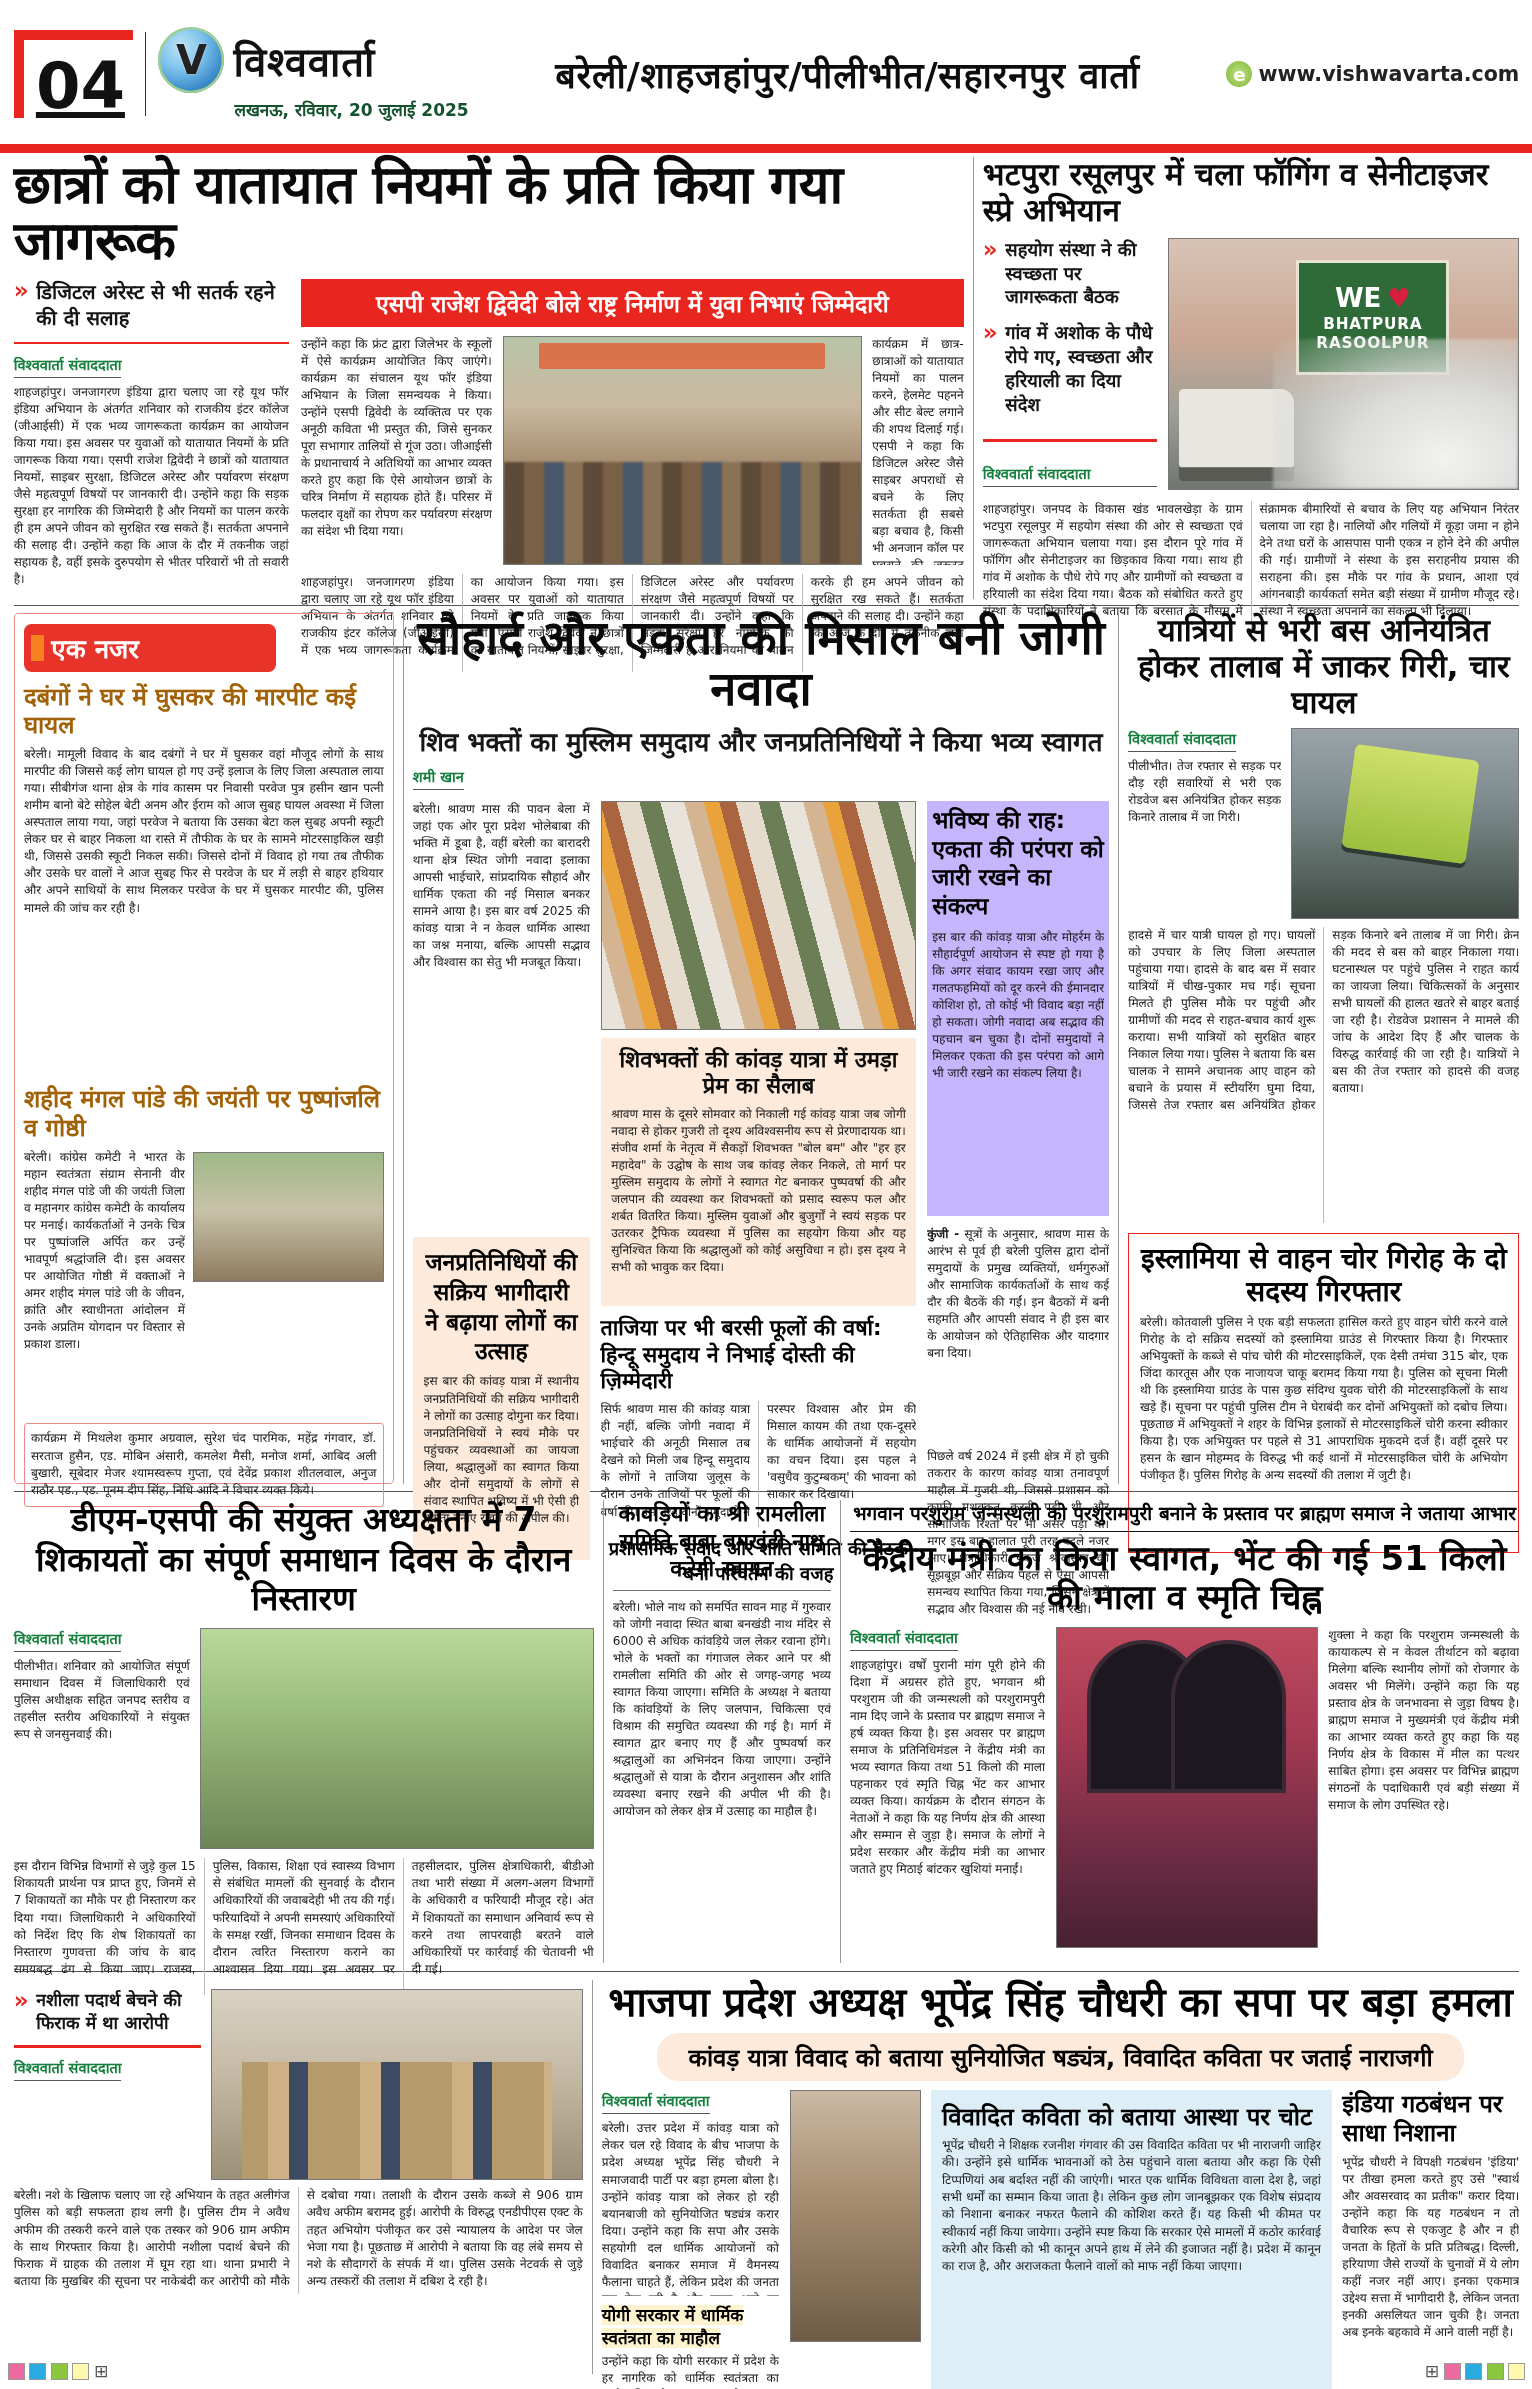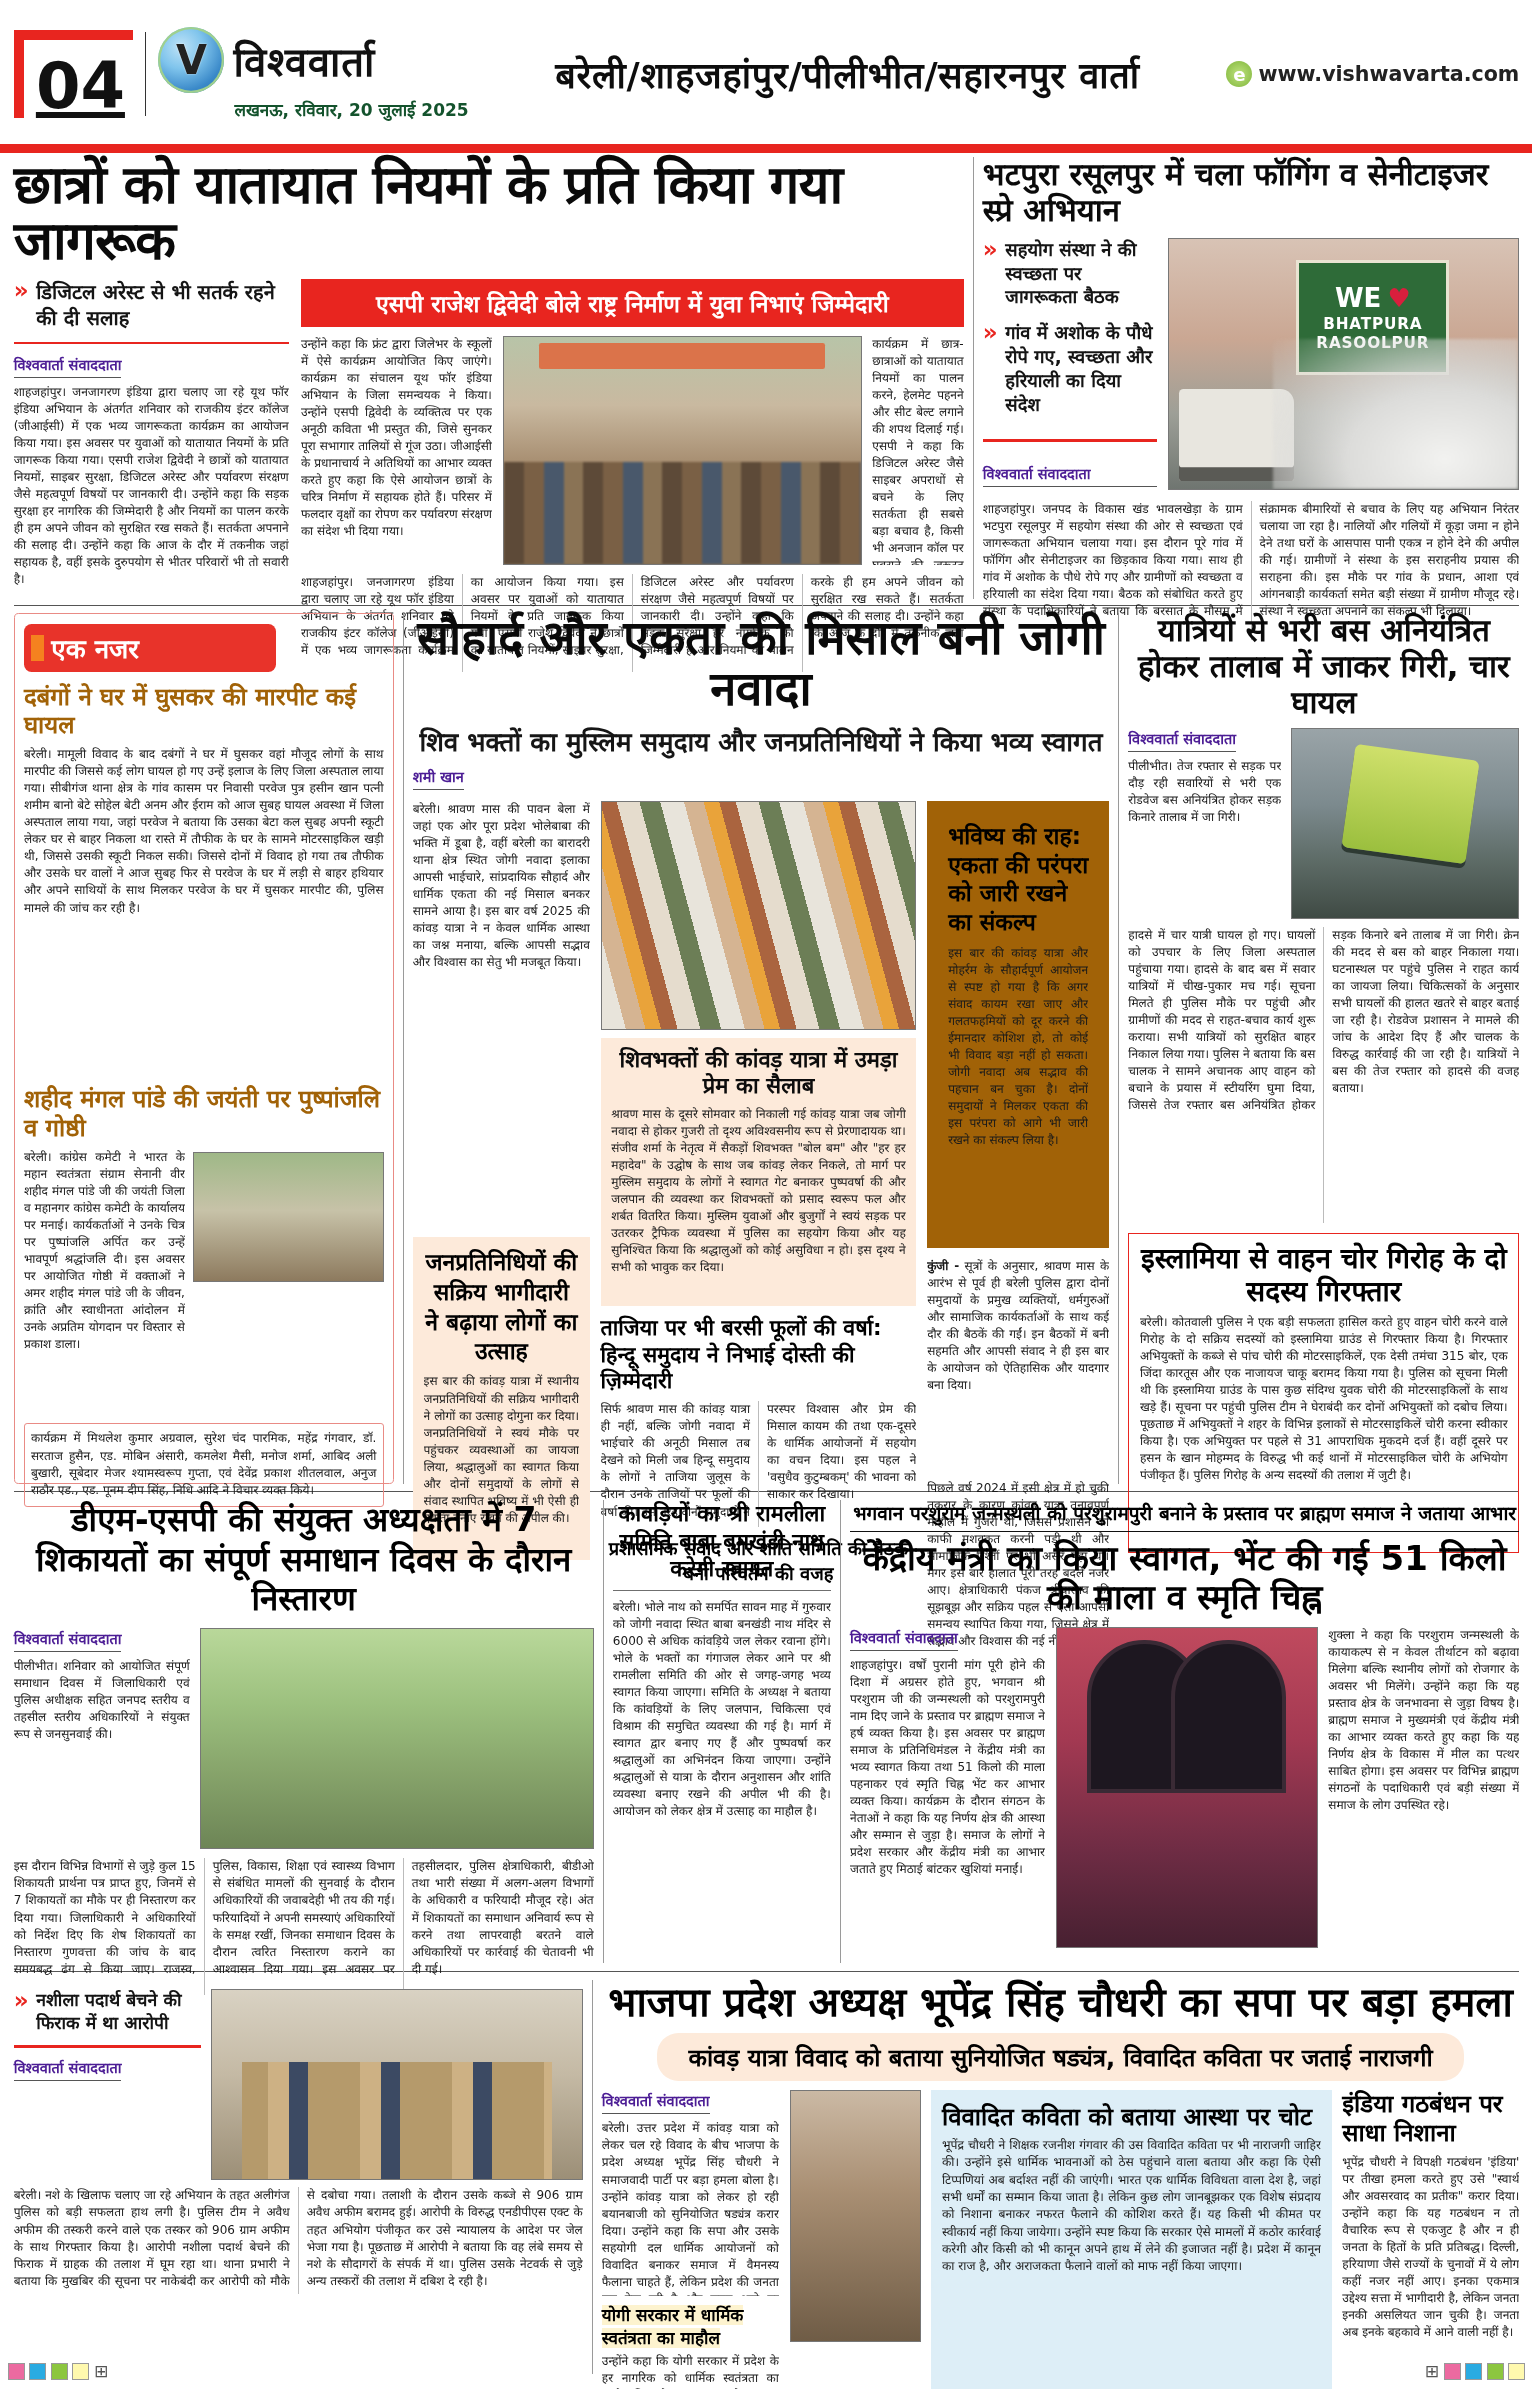--- a/index.html
+++ b/index.html
@@ -21,21 +21,21 @@
   .region-banner { flex:1; text-align:center; font-size:36px; font-weight:800; color:#0d0d0d; letter-spacing:0.8px; padding:0 15.3px; }
   .site { display:flex; align-items:center; gap:6.1px; }
   .site .e-badge { width:26px; height:26px; border-radius:50%; background:radial-gradient(circle,#bfe37f,#7fb53a); color:#fff; font-weight:800; font-size:18.3px; display:flex; align-items:center; justify-content:center; }
   .site .url { font-size:20.6px; font-weight:800; color:#222; }
   .red-rule { height:9.2px; background:#e8251f; margin:1.5px -13.7px 0 -13.7px; }
 
   
   .row { display:flex; }
   .vdiv { width:0.8px; background:#9a9a9a; margin:0 9.2px; }
   .hdiv { height:0.8px; background:#6f6f6f; margin:7.6px 0; }
-  .byline { font-size:14.5px; font-weight:800; color:#4c1d95; display:inline-block; border-bottom:1.5px solid #555; padding-bottom:3.1px; margin-bottom:6.1px; }
+  .byline { font-size:14.5px; font-weight:800; color:#15803d; display:inline-block; border-bottom:1.5px solid #555; padding-bottom:3.1px; margin-bottom:6.1px; }
   .body-txt { font-size:12px; line-height:1.42; color:#1a1a1a; text-align:justify; overflow:hidden; }
   .cols-2 { column-count:2; column-gap:17px; column-rule:0.8px solid #bbb; }
   .cols-3 { column-count:3; column-gap:17px; column-rule:0.8px solid #bbb; }
   .cols-4 { column-count:4; column-gap:17px; column-rule:0.8px solid #bbb; }
   .bullet-line { display:flex; gap:7.6px; align-items:flex-start; }
   .chev { color:#e8251f; font-weight:800; font-size:23px; line-height:1; }
   .bullet-txt { font-size:20px; font-weight:700; color:#151515; line-height:1.3; }
   .red-underline { height:2.3px; background:#e8251f; margin:10.7px 0 9.2px 0; }
   .photo { position:relative; overflow:hidden; border:0.8px solid #777; }
 
@@ -85,21 +85,21 @@
   .harmony h3 { font-size:26px; font-weight:700; text-align:center; color:#161616; margin-top:7.6px; }
   .harmony-by { margin-top:7.6px; }
   .harmony-grid { display:flex; gap:10.7px; margin-top:4.6px; }
   .h-col1 { width:177px; flex:none; }
   .h-col2 { flex:1; }
   .h-col3 { width:182px; flex:none; }
   .crowd-photo { width:100%; height:229px; background:
      repeating-linear-gradient(75deg,#e8e4da 0 23px,#d8b48e 23px 42px,#f0a22e 42px 57px,#b0633a 57px 73px,#e6dccb 73px 95px,#6b7f52 95px 115px); filter:saturate(.9); }
   .peach-box { background:#fdeada; padding:9.2px 10.7px; }
   .peach-box .ph { font-size:22px; font-weight:800; color:#0c0c0c; text-align:center; margin-bottom:6.1px; line-height:1.2; }
-  .future-box { background:#a16207; padding:21px; }
+  .future-box { background:#c4b5fd; padding:5px; }
   .future-box .ph { font-size:23px; font-weight:800; text-align:left; line-height:1.25; margin-bottom:7.6px; }
   .tazia-h { font-size:21.4px; font-weight:800; line-height:1.25; margin-bottom:6.1px; }
   .jp-box { background:#fdeada; padding:10.7px; }
   .jp-box .ph { font-size:23px; font-weight:800; text-align:center; line-height:1.3; margin-bottom:6.1px; }
   .kunji b { font-weight:800; }
   .prashasnik { font-size:18.3px; font-weight:800; text-align:center; margin-top:7.6px; }
 
   .rightcol2 { width:391px; flex:none; }
   .bus h2 { font-size:31px; font-weight:800; text-align:center; line-height:1.15; color:#0a0a0a; }
   .bus-top { display:flex; gap:9.2px; margin-top:7.6px; }

